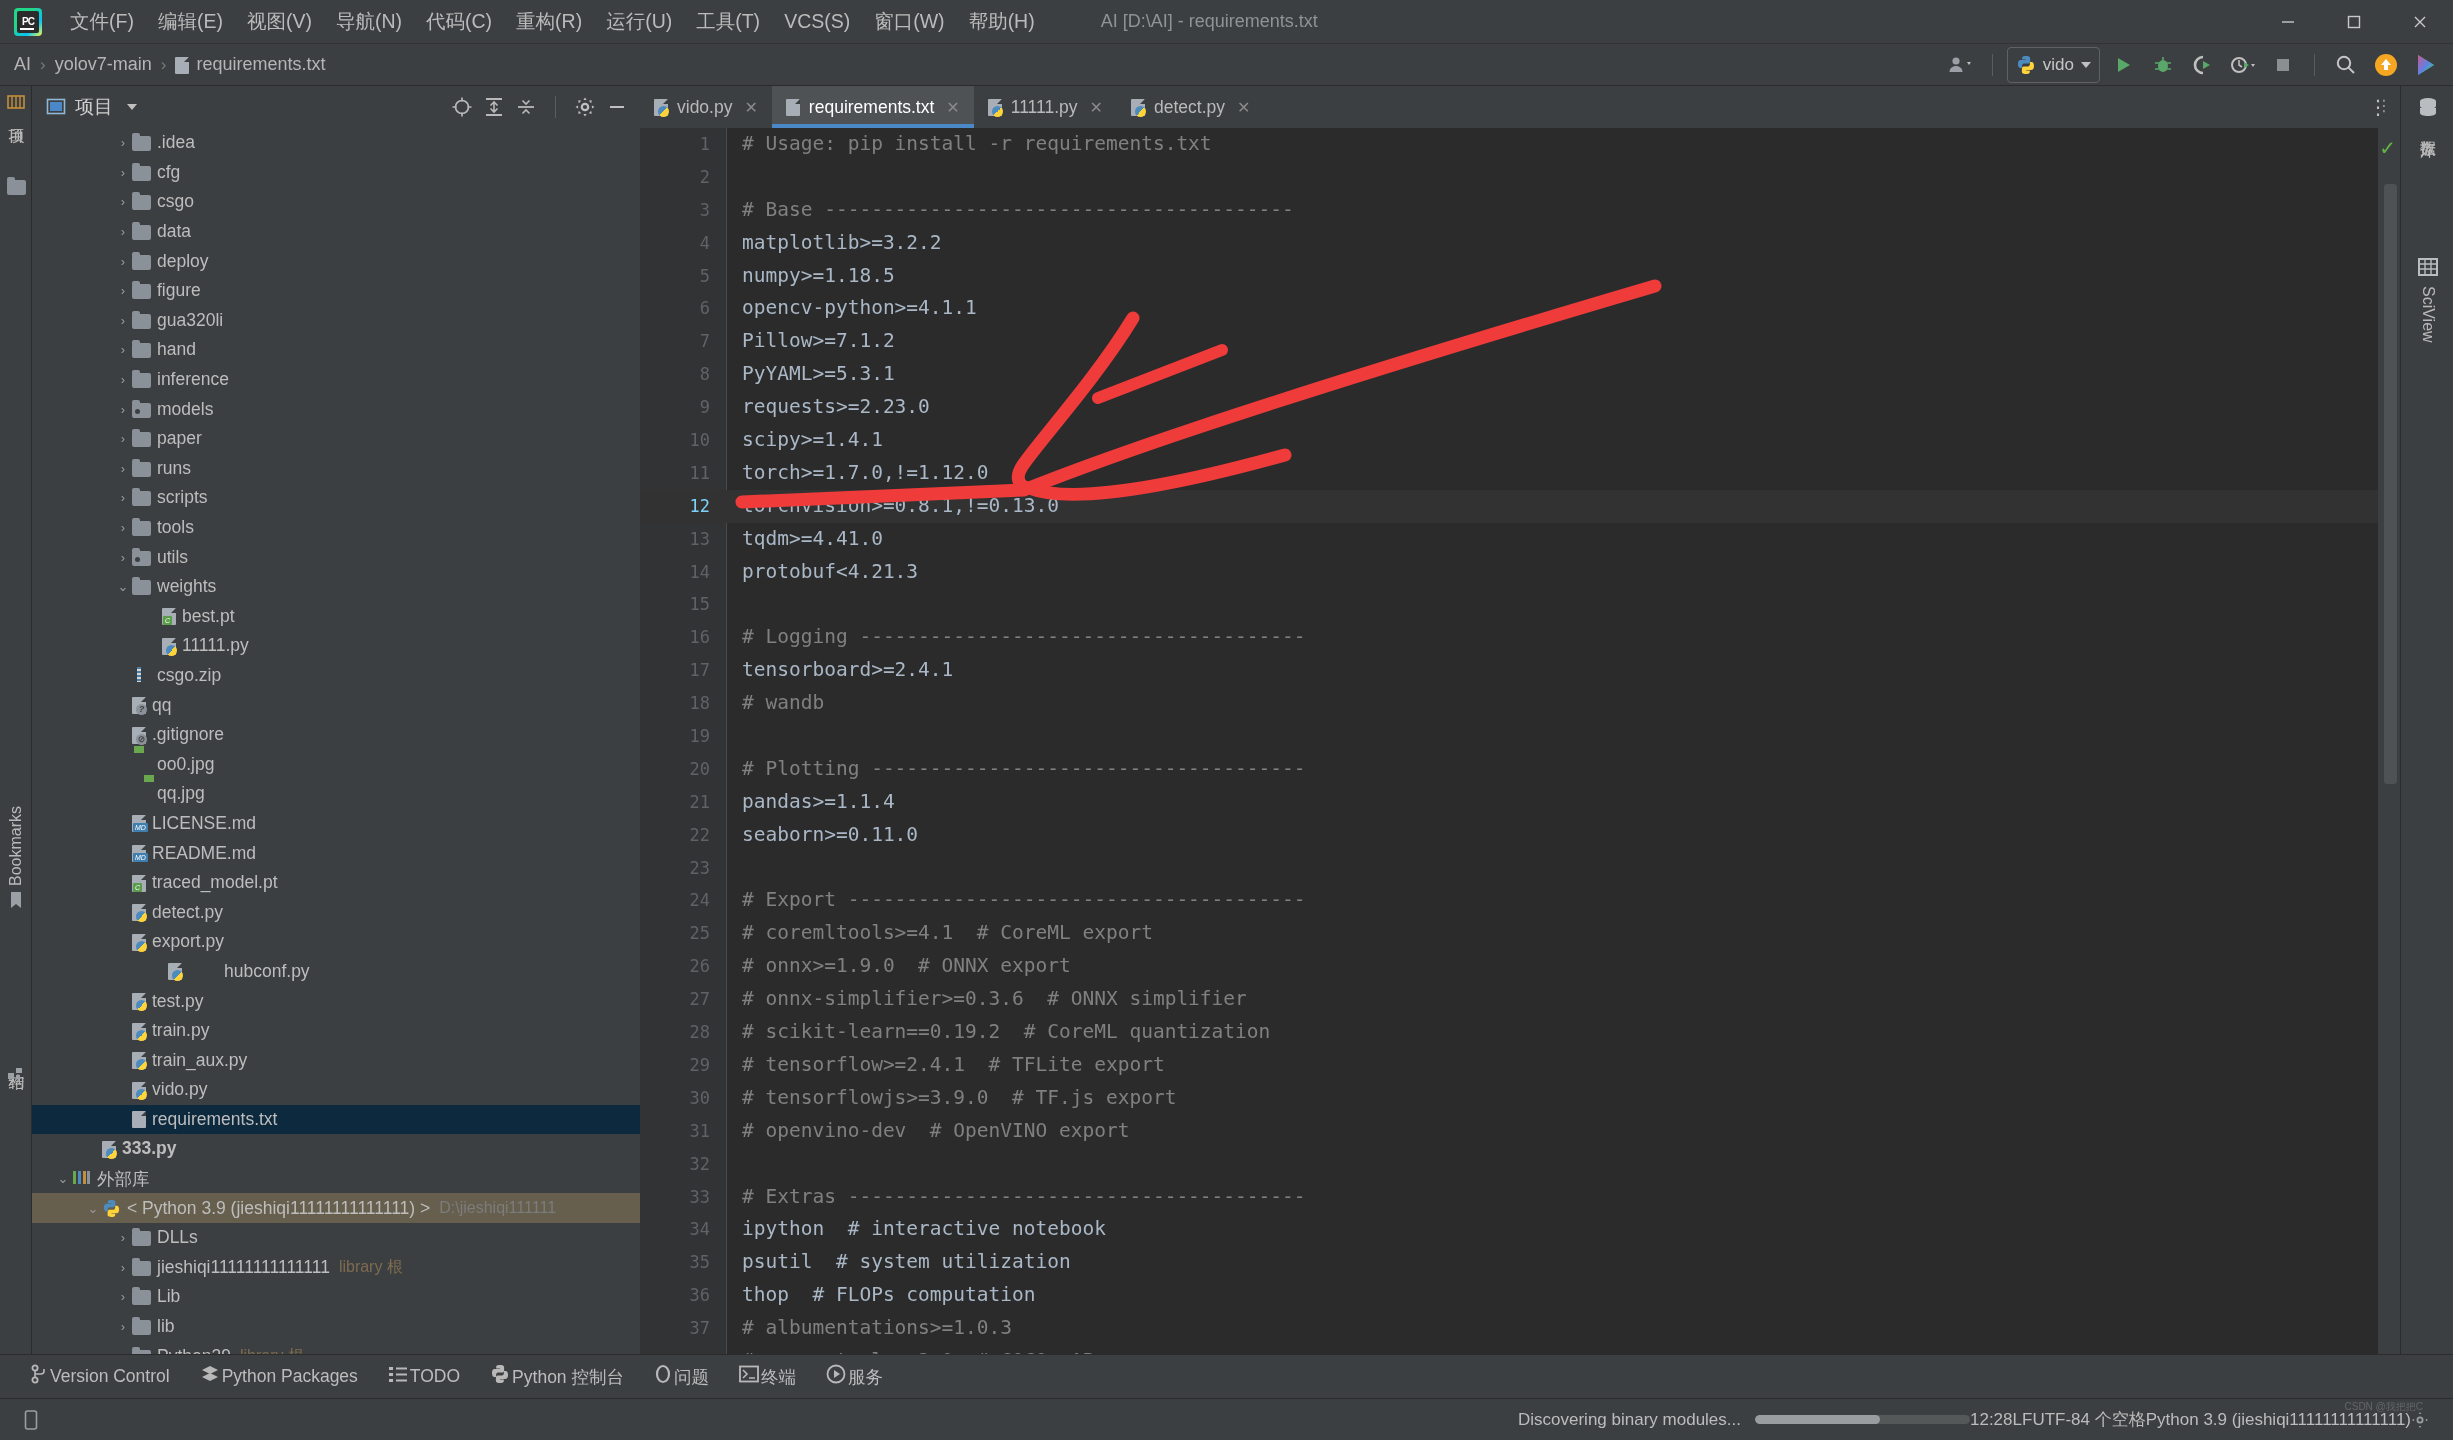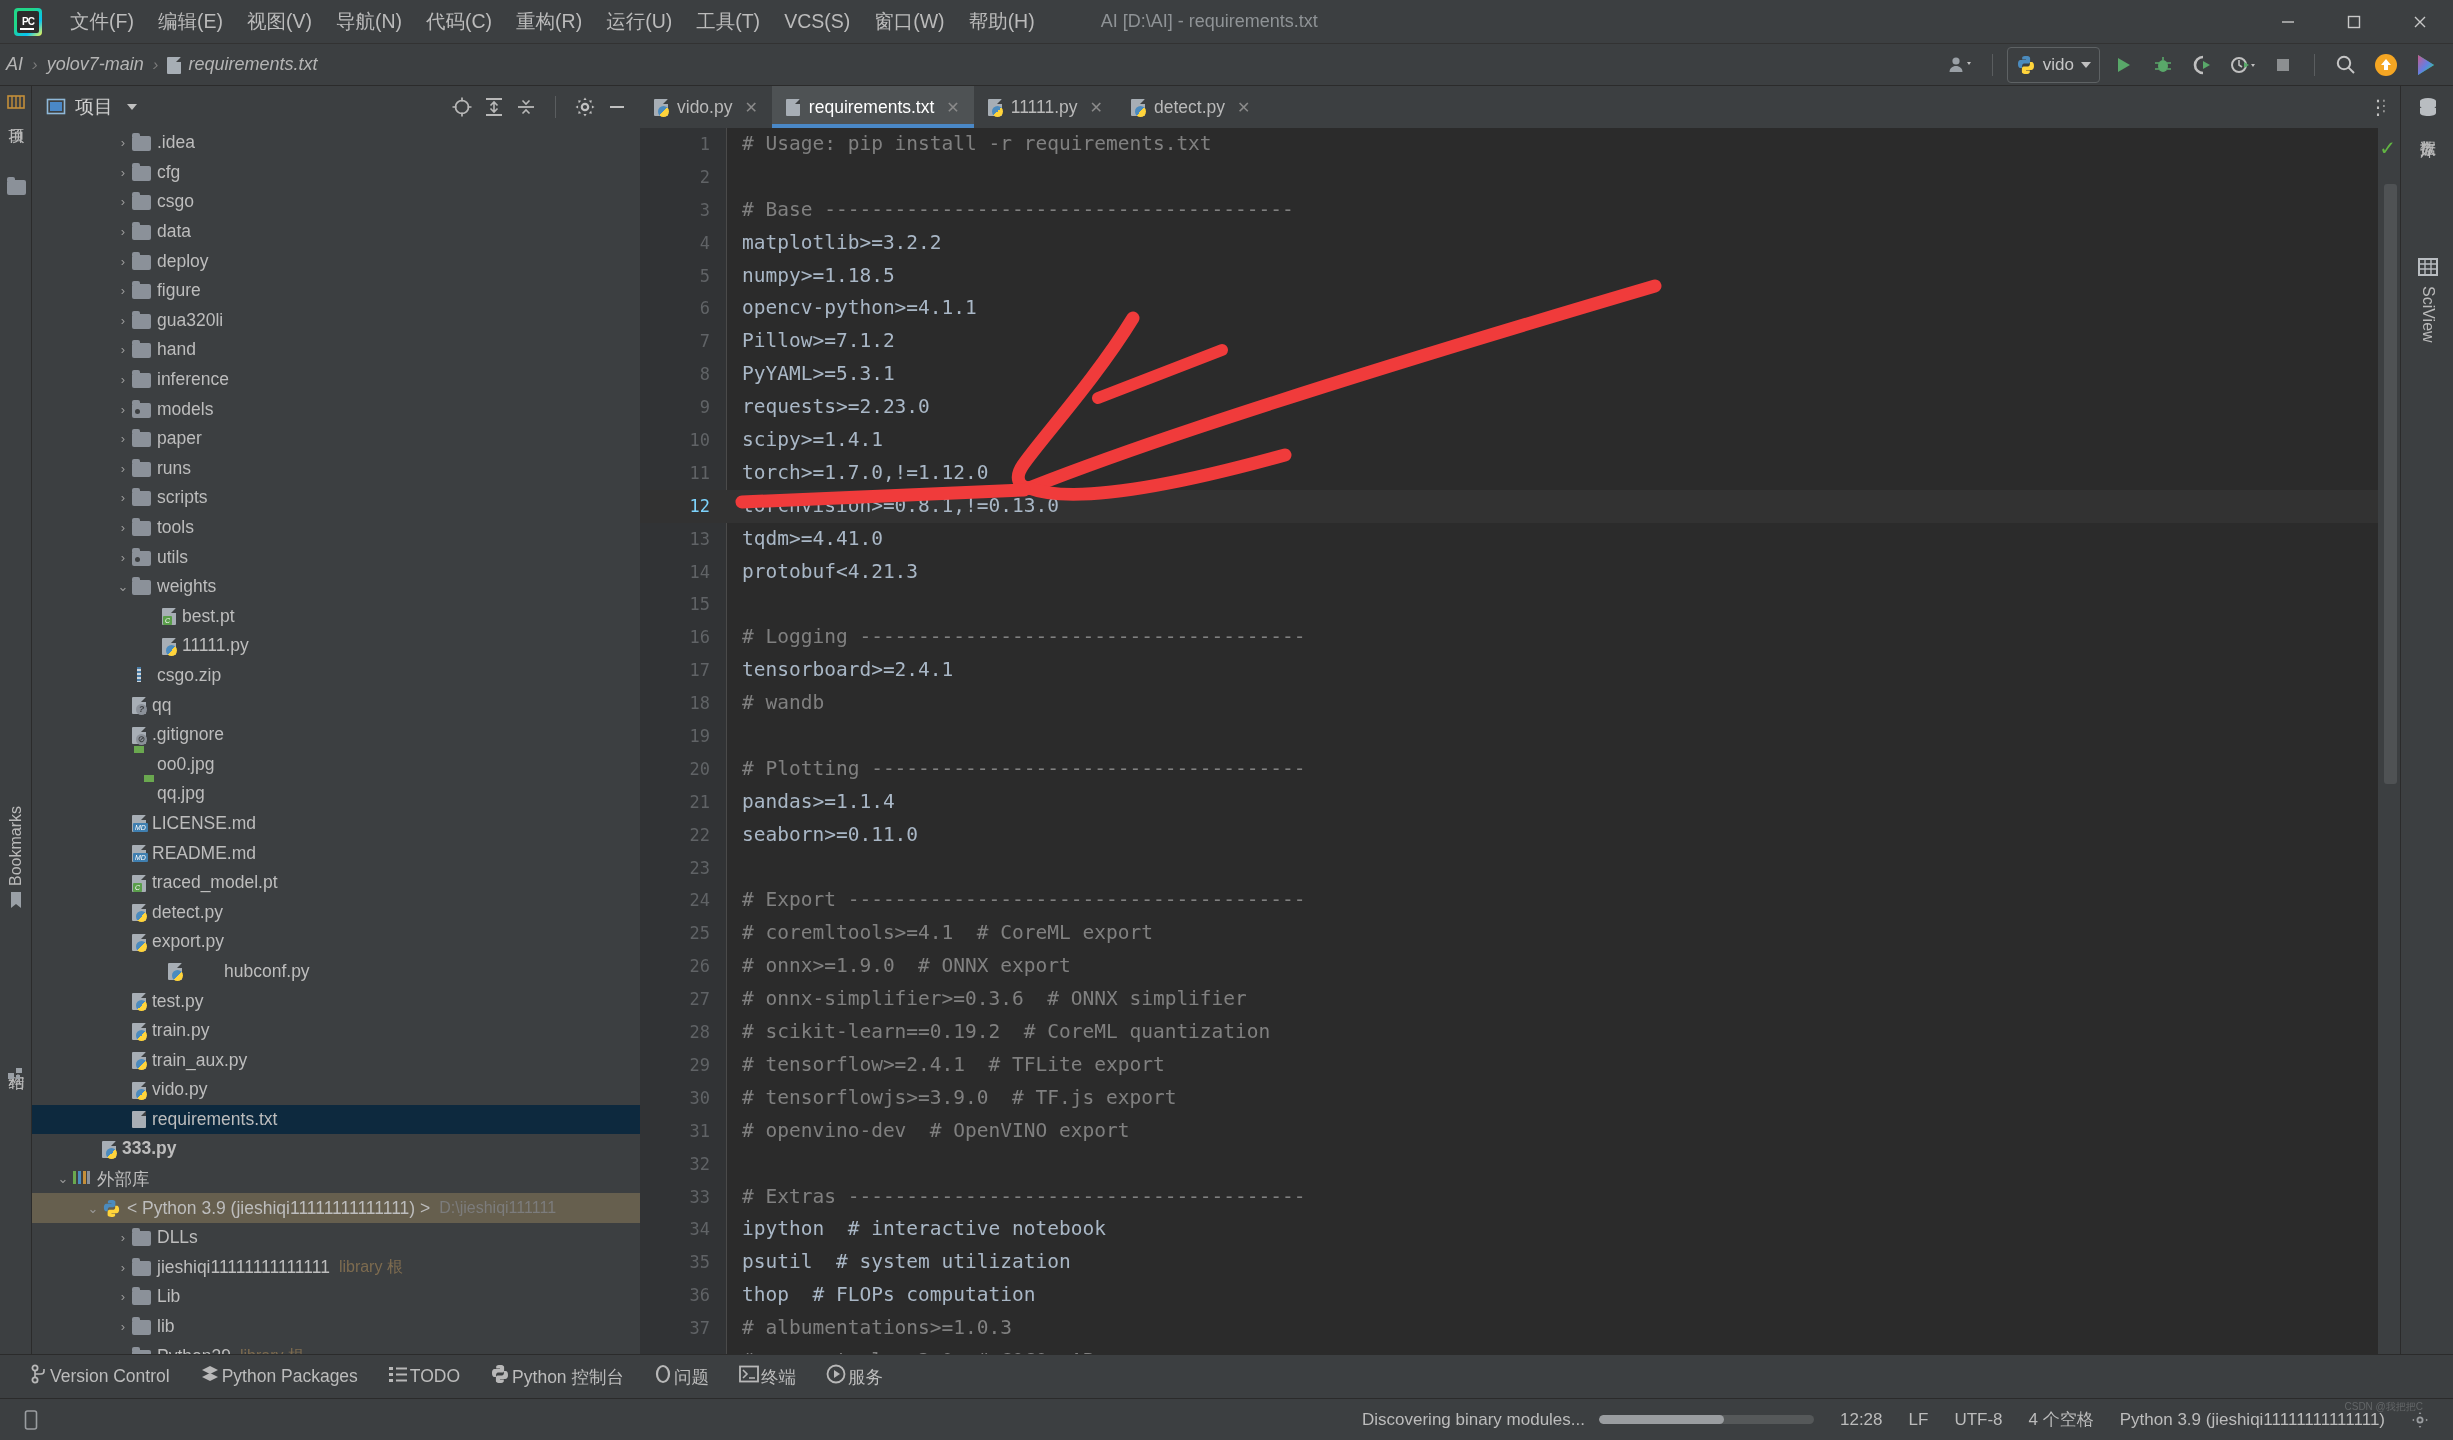--- a/index.html
+++ b/index.html
@@ -30,21 +30,21 @@
   .win-btns { position: absolute; right: 0; top: 0; height: 44px; display: flex; }
   .win-btn { width: 66px; height: 44px; display:flex; align-items:center; justify-content:center; color:#c8c8c8; }
   .win-btn svg { display:block; }
 
   
   .navbar {
     position: absolute; left: 0; top: 44px; width: 2453px; height: 42px;
     background: #3c3f41; display: flex; align-items: center;
     border-bottom: 1px solid #2b2b2b;
   }
-  .crumbs { display:flex; align-items:center; margin-left: 6px; font-style: italic; }
+  .crumbs { display:flex; align-items:center; margin-left: 14px; }
   .crumb { color: #b5b5b5; font-size: 18px; display:flex; align-items:center; }
   .crumb-sep { color:#7a7a7a; font-size:17px; margin: 0 9px; }
   .crumb .fi { margin-right: 7px; }
 
   .nav-right { position:absolute; right: 10px; top:0; height:42px; display:flex; align-items:center; gap: 6px; }
   .tb-btn { width: 34px; height: 32px; display:flex; align-items:center; justify-content:center; border-radius:4px; }
   .divider-v { width:1px; height:22px; background:#5a5d5f; margin: 0 8px; }
   .runconf {
     display:flex; align-items:center; height:36px; padding: 0 8px; gap:7px;
     border:1px solid #5e6264; border-radius:4px; color:#c6c6c6; font-size:17px;
@@ -127,21 +127,21 @@
   .bottom-tabs {
     position:absolute; left:0; bottom:42px; width:2453px; height:44px; background:#3c3f41;
     display:flex; align-items:center; border-top:1px solid #2b2b2b;
   }
   .bt { display:flex; align-items:center; gap:2px; color:#bcbcbc; font-size:17.5px; margin-left:30px; }
   .statusbar {
     position:absolute; left:0; bottom:0; width:2453px; height:42px; background:#3c3f41;
     display:flex; align-items:center; border-top:1px solid #2b2b2b;
   }
   .sb-left { margin-left:22px; display:flex; align-items:center; }
-  .sb-right { margin-left:auto; display:flex; align-items:center; gap:26px; padding-right:24px; color:#bcbcbc; font-size:17px; }
+  .sb-right { margin-left:auto; display:flex; align-items:center; padding-right:24px; color:#bcbcbc; font-size:17px; }
   .progress { width:215px; height:9px; background:#555859; border-radius:5px; margin-left:14px; position:relative; overflow:hidden;}
   .progress > i { position:absolute; left:0; top:0; height:100%; width:58%; background:#9a9da0; border-radius:5px; }
   .sb-text { color:#bcbcbc; font-size:17px; }
   .watermark { position:absolute; right:30px; bottom:26px; color:#6d7072; font-size:10px; opacity:.8; }
 
   .ann { position:absolute; left:0; top:0; width:2453px; height:1440px; pointer-events:none; }
   svg.icn { display:block; }
 </style>
 </head>
 <body>

